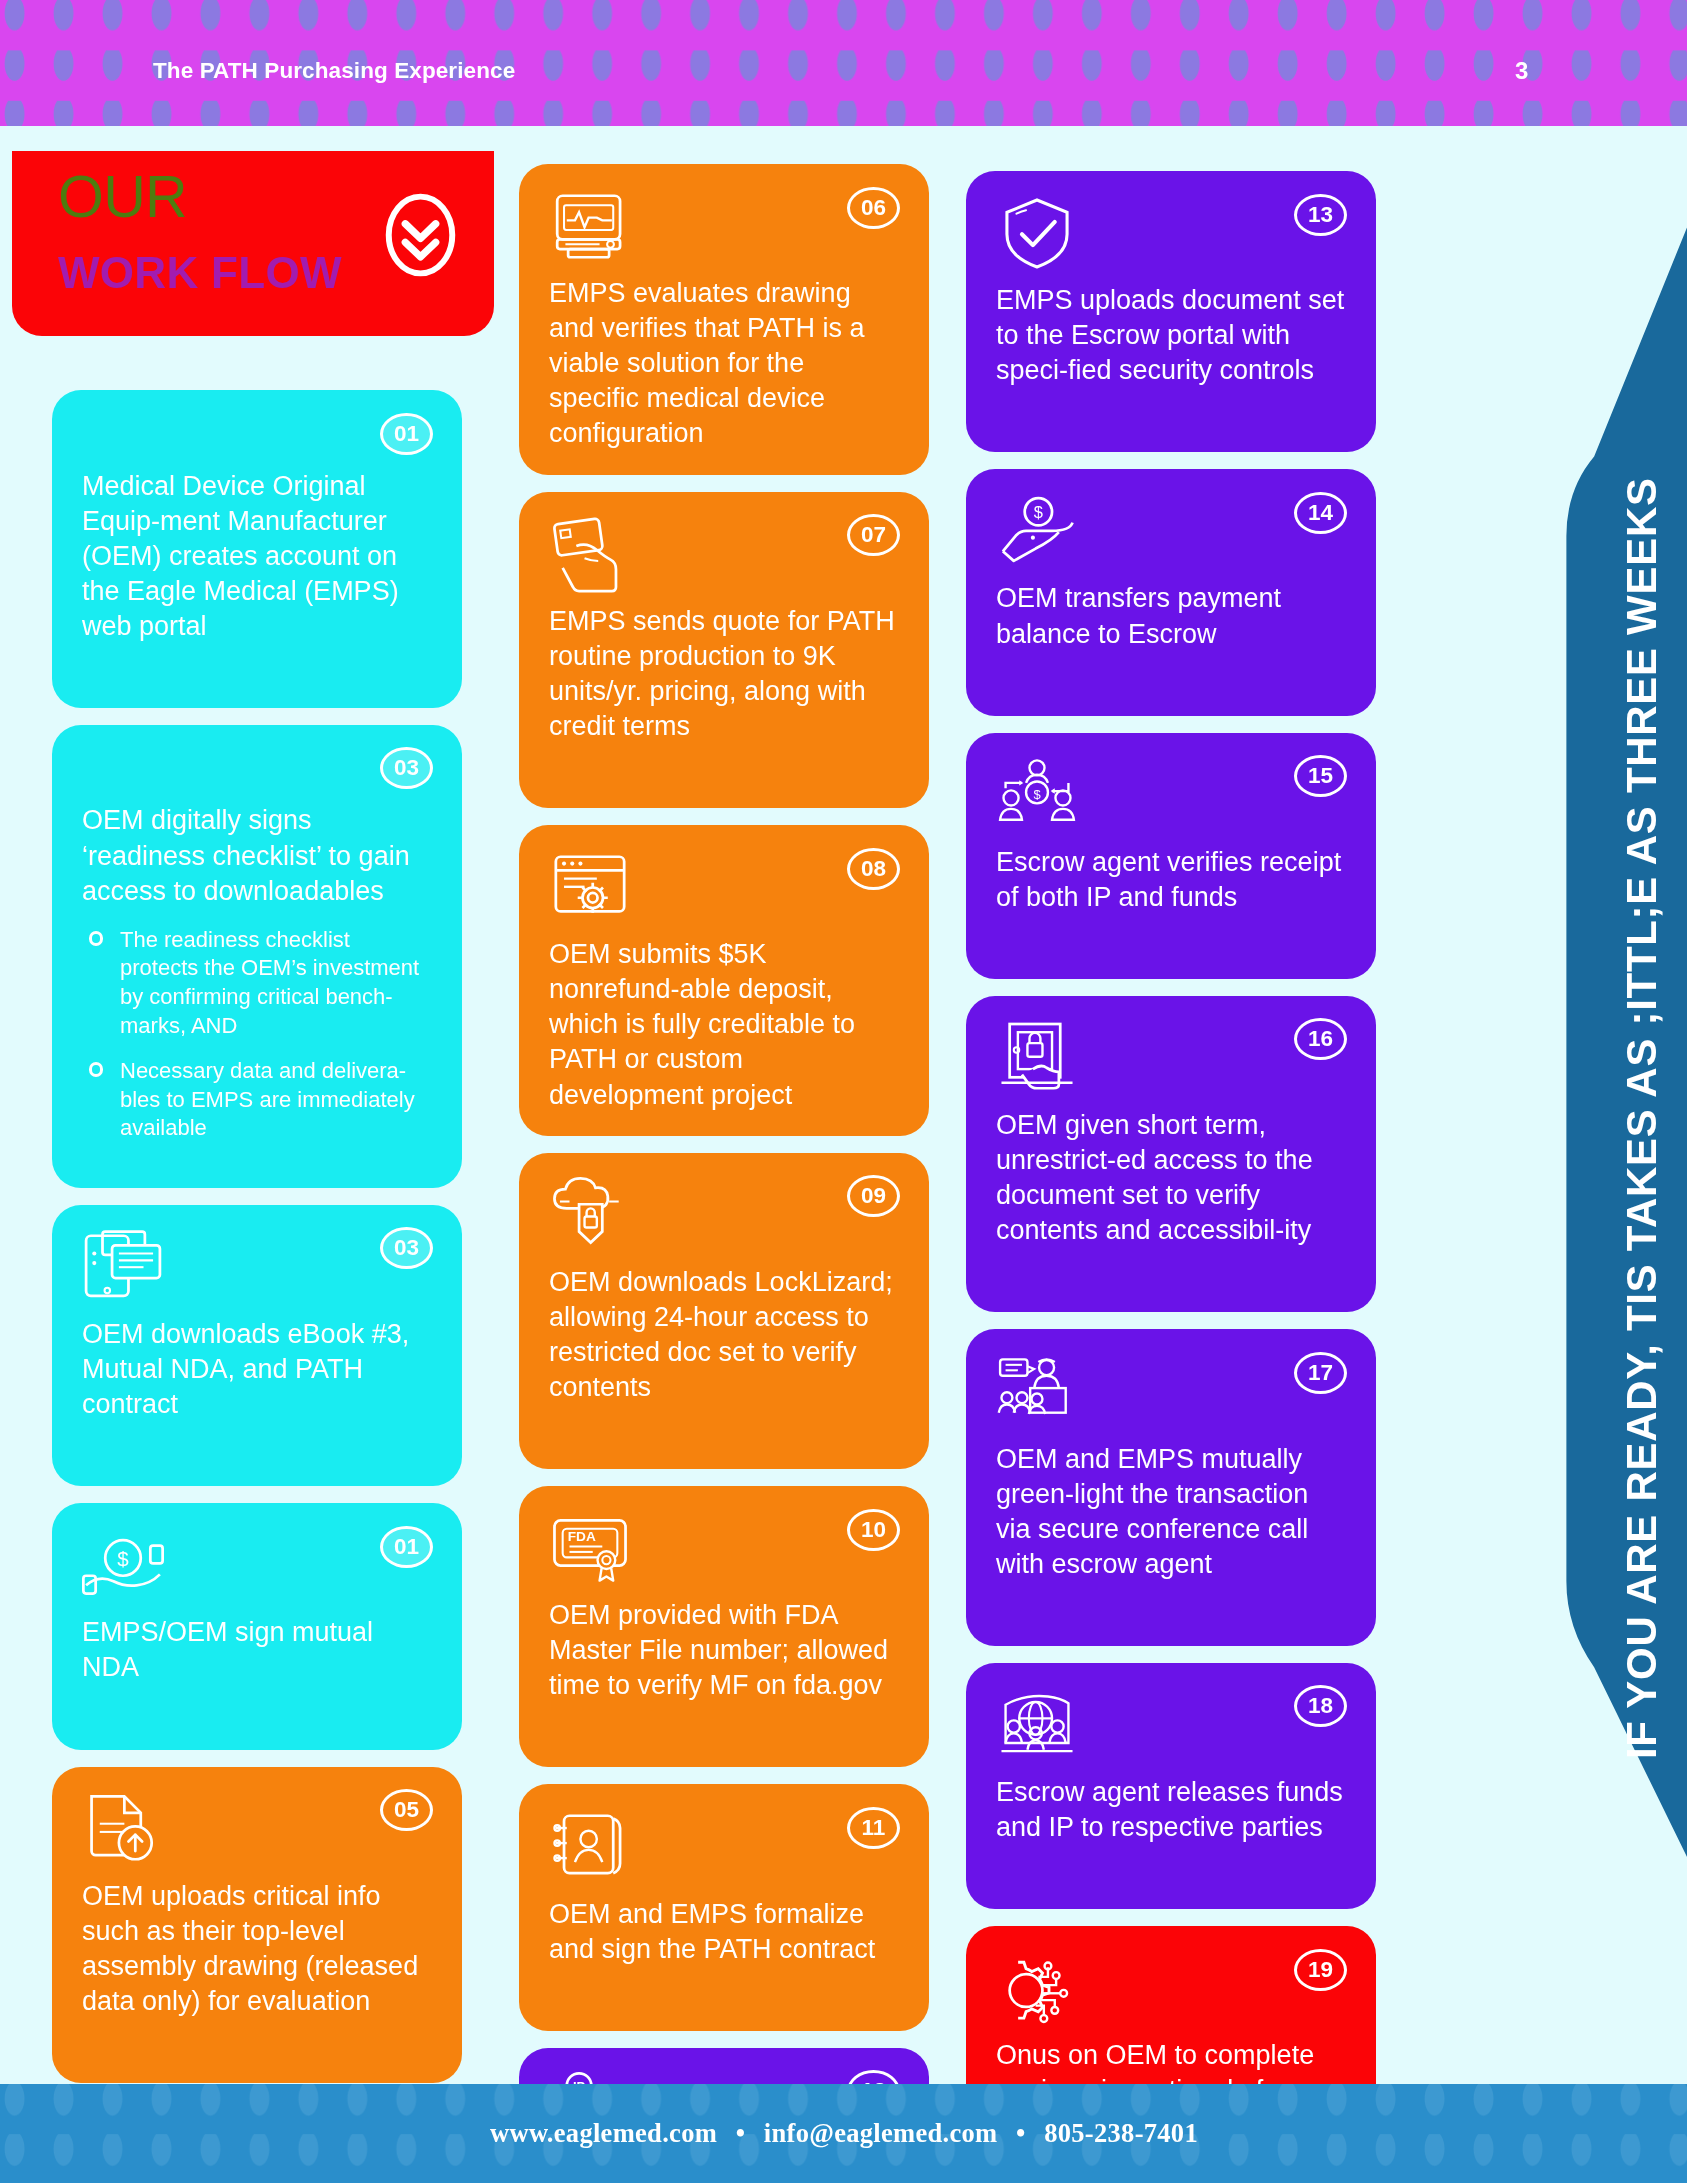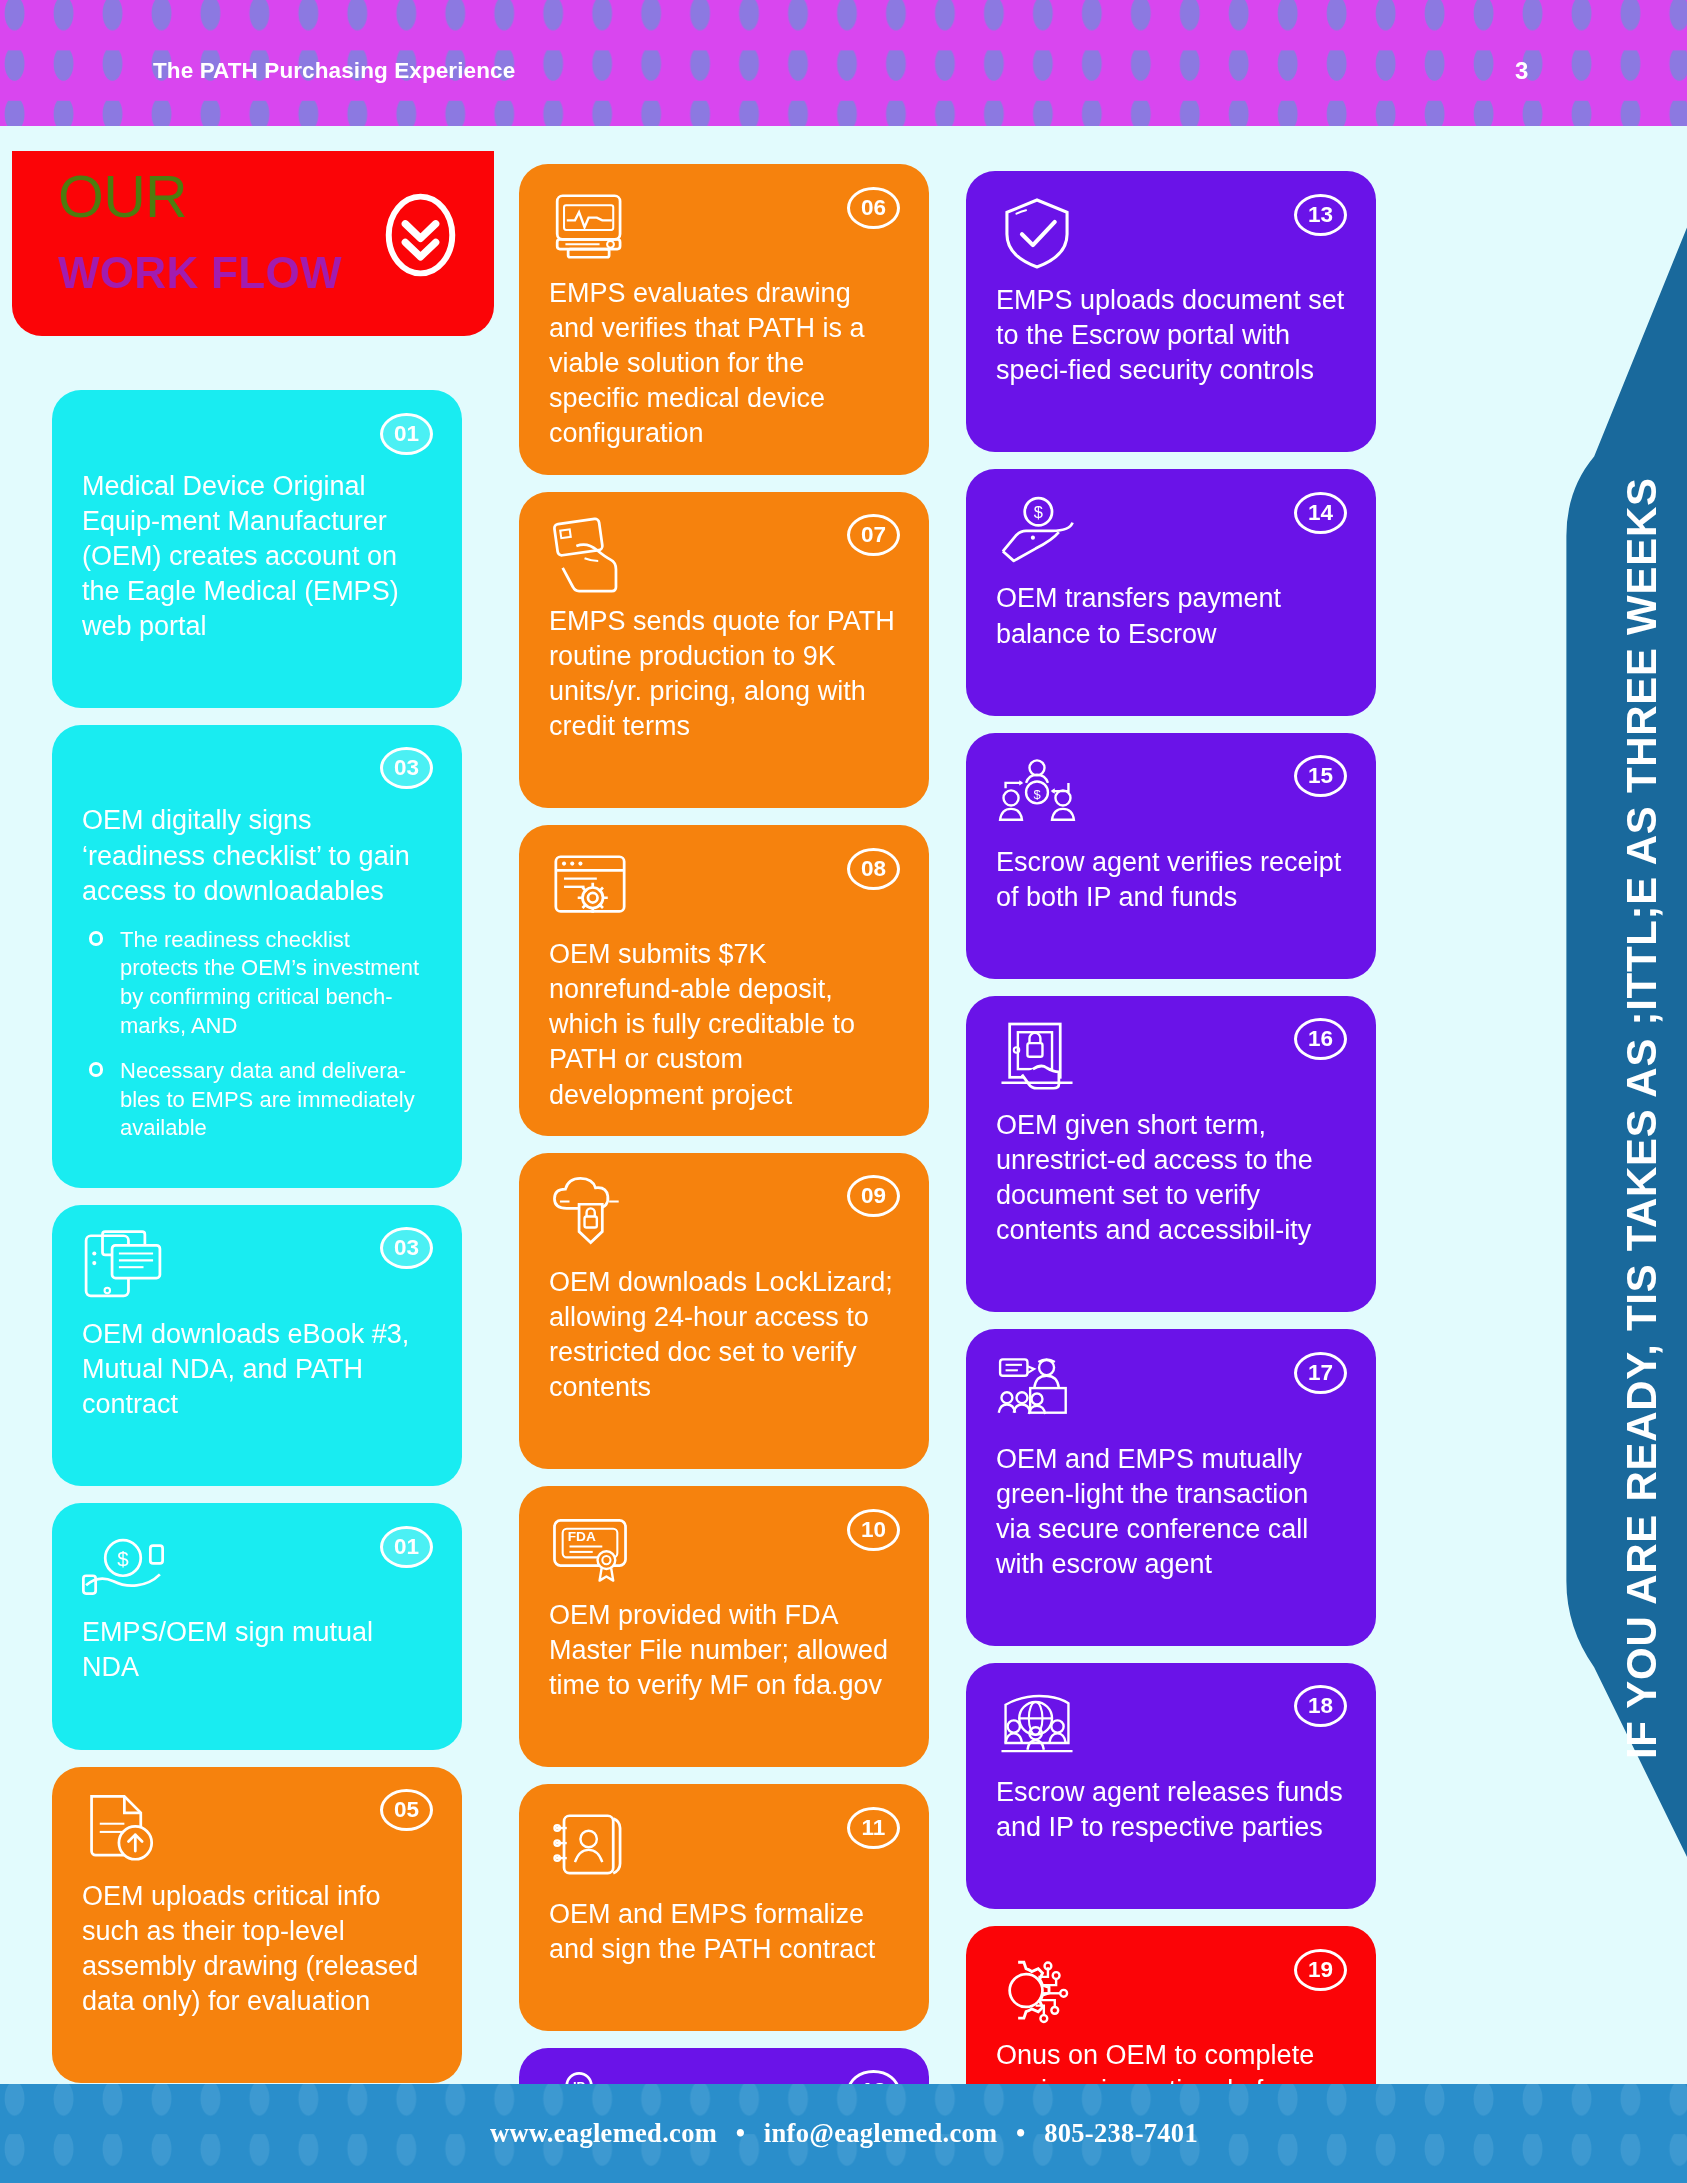--- a/index.html
+++ b/index.html
@@ -246,21 +246,21 @@
         <circle cx="34" cy="20" r="3" fill="#fff"></circle>
         <circle cx="46" cy="20" r="3" fill="#fff"></circle>
       <line x1="22" y1="42" x2="70" y2="42" stroke="#fff" stroke-width="3.5"></line>
       <line x1="22" y1="54" x2="52" y2="54" stroke="#fff" stroke-width="3.5"></line>
       <g fill="none" stroke="#fff" stroke-width="4">
         <circle cx="64" cy="70" r="15"></circle>
         <circle cx="64" cy="70" r="7"></circle>
         <path d="M64 48 v8 M64 84 v8 M42 70 h8 M78 70 h8 M49 55 l6 6 M73 79 l6 6 M79 55 l-6 6 M55 79 l-6 6"></path>
       </g>
     </svg>
-    <p class="card-text">OEM submits $7K nonrefund-able deposit, which is fully creditable to PATH or custom development project</p>
+    <p class="card-text">OEM submits $5K nonrefund-able deposit, which is fully creditable to PATH or custom development project</p>
   </div>
 
   <div class="card orange pad-md">
     <div class="card-badge">09</div>
     <svg class="card-icon" viewBox="0 0 120 110">
       <path d="M26 46 q-18 0 -18 -14 q0 -14 16 -14 q4 -16 22 -16 q18 0 22 14 q16 -2 18 12 q2 16 -14 18 Z" fill="none" stroke="#fff" stroke-width="4"></path>
       <path d="M44 40 h34 v40 l-17 16 l-17 -16 Z" fill="#f6820d" stroke="#fff" stroke-width="4"></path>
       <rect x="52" y="58" width="18" height="16" rx="3" fill="none" stroke="#fff" stroke-width="3.5"></rect>
       <path d="M55 58 v-6 a6 6 0 0 1 12 0 v6" fill="none" stroke="#fff" stroke-width="3.5"></path>
       <line x1="16" y1="36" x2="30" y2="36" stroke="#fff" stroke-width="3"></line>

